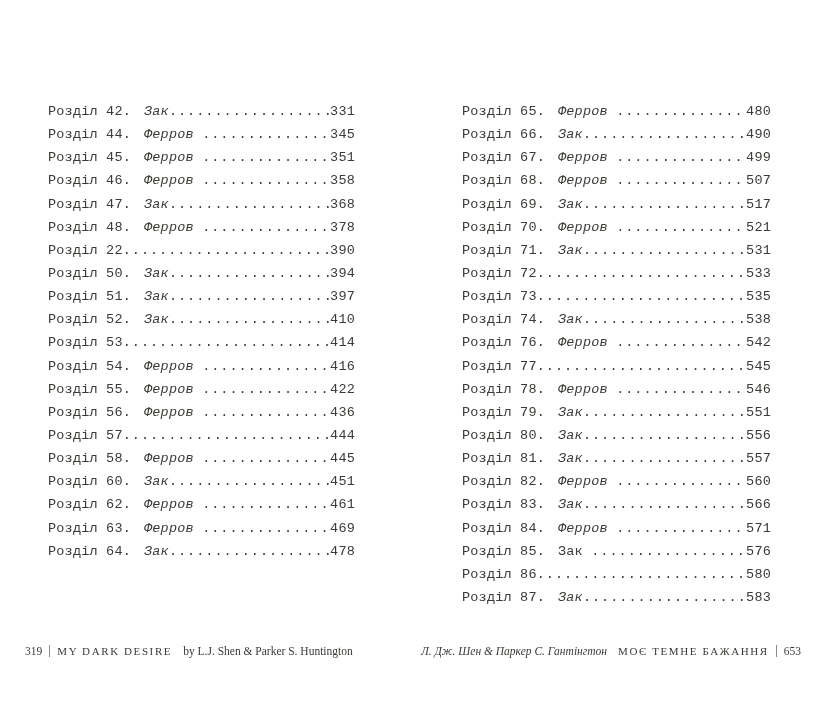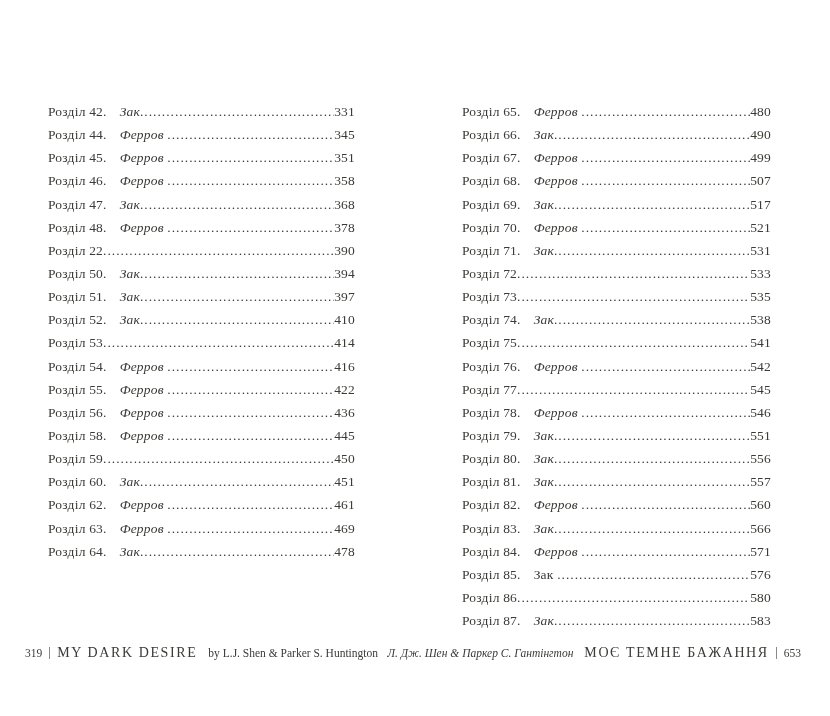--- a/index.html
+++ b/index.html
@@ -6,21 +6,21 @@
   * { box-sizing: border-box; }
   html, body { margin: 0; padding: 0; }
   body {
     width: 830px; height: 716px;
     background: #ffffff;
     font-family: "Liberation Serif", serif;
     color: var(--ink);
     position: relative;
     overflow: hidden;
   }
-  .toc-col { position: absolute; top: 104px; }
+  .toc-col { position: absolute; top: 104px; font-family: Liberation Mono, monospace; }
   .col-left  { left: 48px;  width: 307px; }
   .col-right { left: 462px; width: 309px; }
   .row {
     display: flex;
     align-items: baseline;
     height: 23.15px;
     font-size: 13.5px;
     letter-spacing: 0.2px;
   }
   .label { white-space: pre; flex: none; }
@@ -47,21 +47,21 @@
   }
   .footer-left  { left: 25px; }
   .footer-right { right: 29px; text-align: center; }
   .vbar {
     display: inline-block;
     width: 1px; height: 12px;
     background: #8d8a84;
     margin: 0 7px;
     vertical-align: -2px;
   }
-  .book-title-caps { letter-spacing: 1.6px; font-size: 14px; }
+  .book-title-caps { letter-spacing: 1.6px; font-size: 11px; }
   .byline { margin-left: 11px; }
   .authors-ua { font-style: italic; margin-right: 11px; }
 </style>
 </head>
 <body>
 
 <div>
 
   <div class="toc-col col-left" id="col-left">
   <div class="row">
@@ -156,34 +156,34 @@
     <span class="pagenum">422</span>
   </div>
 
   <div class="row">
     <span class="label">Розділ 56.</span>
     <span class="name italic">Ферров </span>
     <span class="leader"></span>
     <span class="pagenum">436</span>
   </div>
 
+  <div class="row">
+    <span class="label">Розділ 57</span>
+    <span class="name"></span>
+    <span class="leader"></span>
+    <span class="pagenum">444</span>
+  </div>
 
   <div class="row">
     <span class="label">Розділ 58.</span>
     <span class="name italic">Ферров </span>
     <span class="leader"></span>
     <span class="pagenum">445</span>
   </div>
 
-  <div class="row">
-    <span class="label">Розділ 59</span>
-    <span class="name"></span>
-    <span class="leader"></span>
-    <span class="pagenum">450</span>
-  </div>
 
   <div class="row">
     <span class="label">Розділ 60.</span>
     <span class="name italic">Зак</span>
     <span class="leader"></span>
     <span class="pagenum">451</span>
   </div>
 
 
   <div class="row">
@@ -272,26 +272,20 @@
     <span class="pagenum">535</span>
   </div>
 
   <div class="row">
     <span class="label">Розділ 74.</span>
     <span class="name italic">Зак</span>
     <span class="leader"></span>
     <span class="pagenum">538</span>
   </div>
 
-  <div class="row">
-    <span class="label">Розділ 75</span>
-    <span class="name"></span>
-    <span class="leader"></span>
-    <span class="pagenum">541</span>
-  </div>
 
   <div class="row">
     <span class="label">Розділ 76.</span>
     <span class="name italic">Ферров </span>
     <span class="leader"></span>
     <span class="pagenum">542</span>
   </div>
 
   <div class="row">
     <span class="label">Розділ 77</span>

